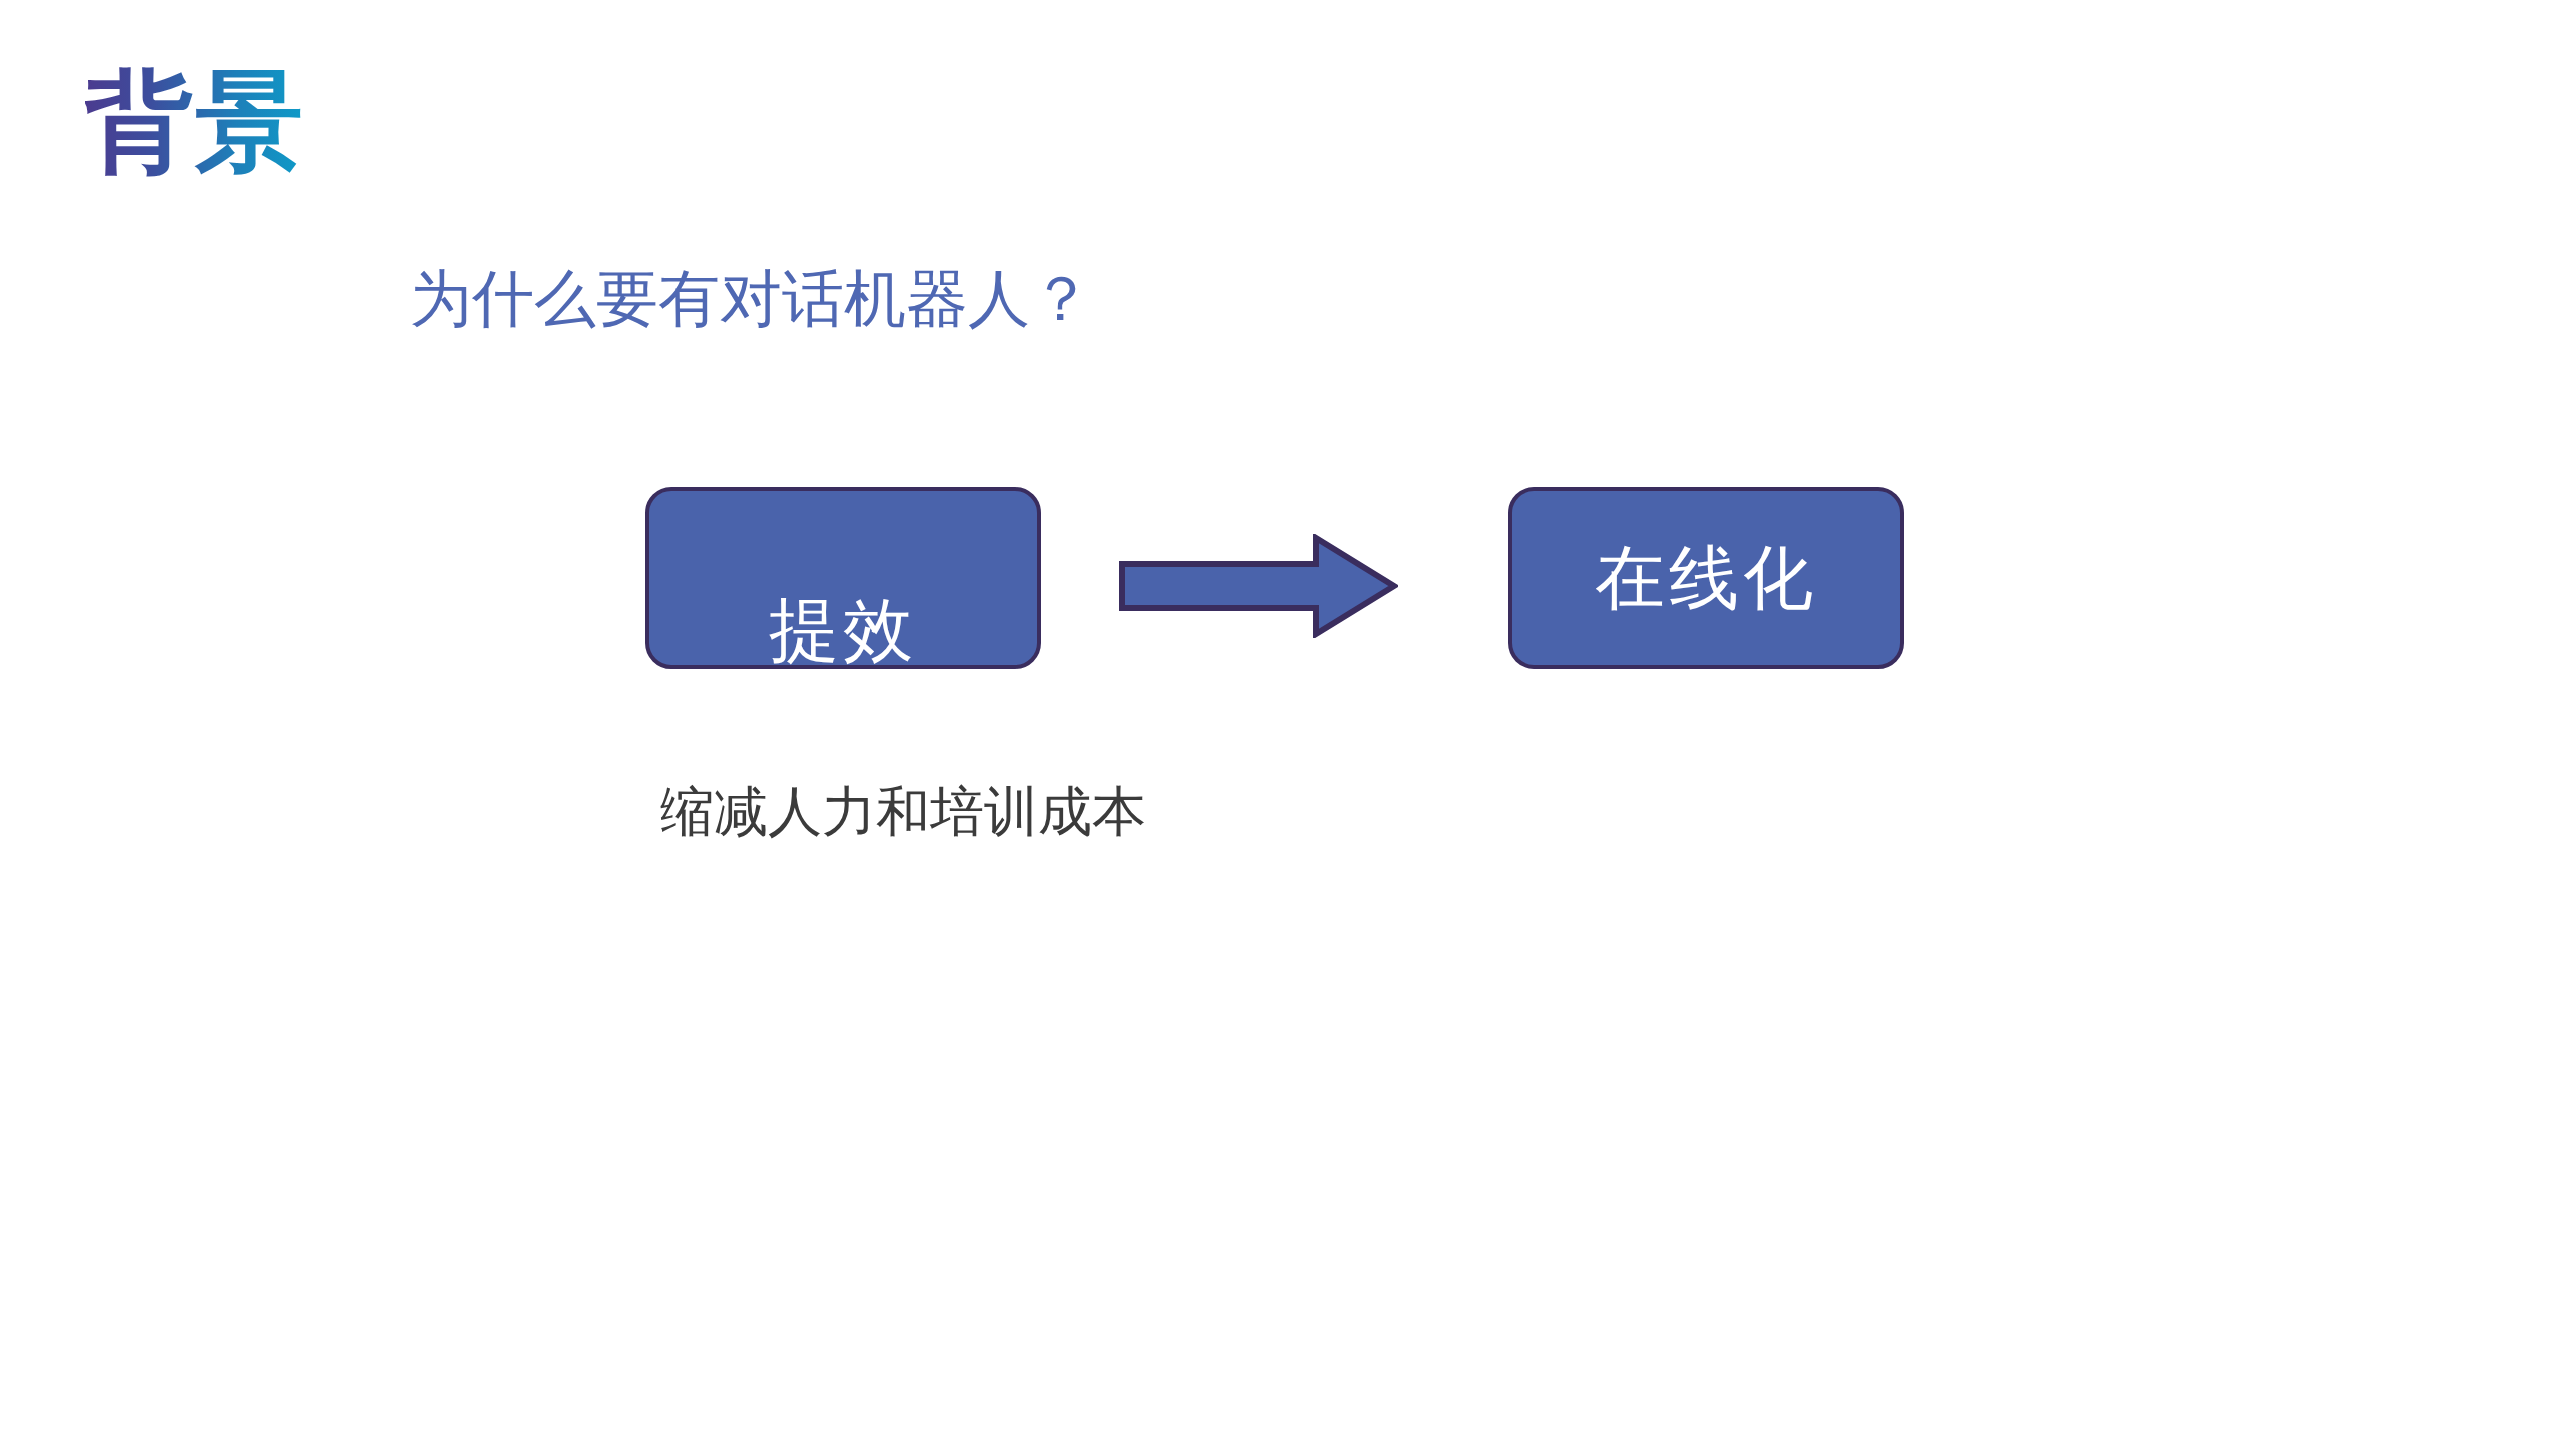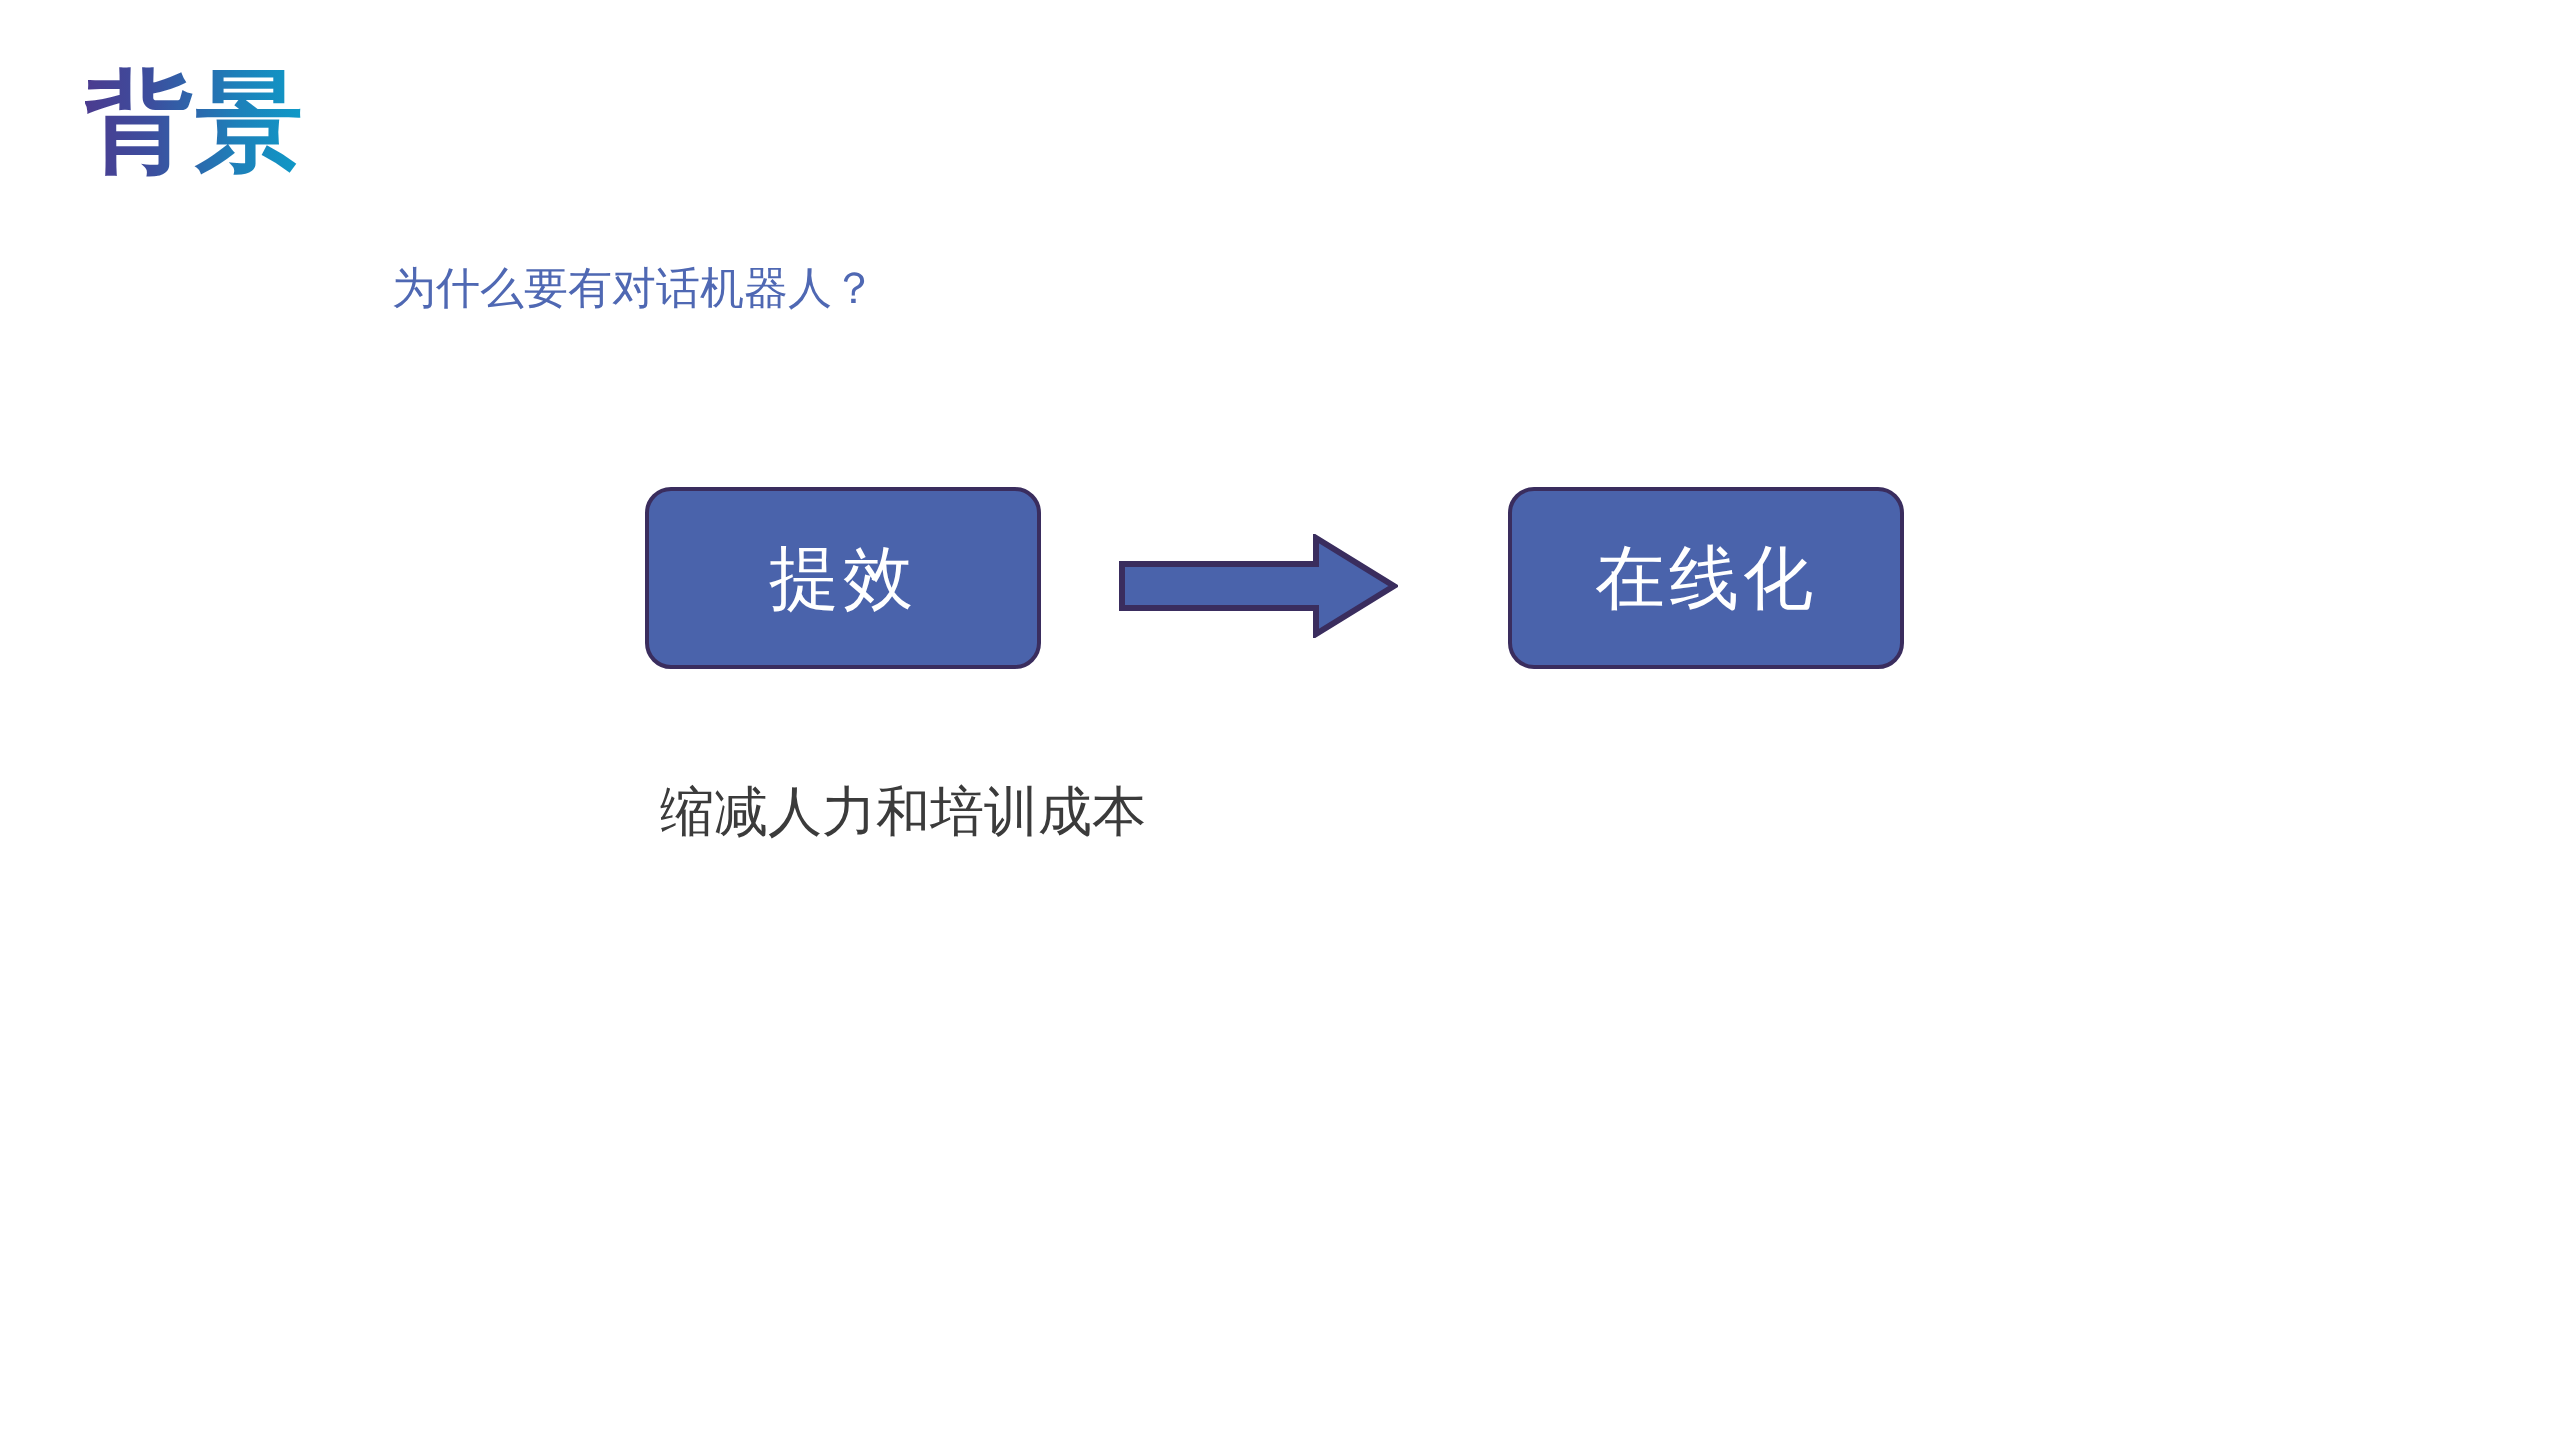--- a/index.html
+++ b/index.html
@@ -30,23 +30,23 @@
     -webkit-background-clip: text;
     background-clip: text;
     color: transparent;
     -webkit-text-fill-color: transparent;
     white-space: nowrap;
   }
 
   
   #subtitle {
     position: absolute;
-    left: 392px;
+    left: 410px;
     top: 262px;
-    font-size: 44px;
+    font-size: 62px;
     font-weight: 400;
     line-height: 1.2;
     color: #4F68B3;
     white-space: nowrap;
   }
 
   
   .flow-box {
     position: absolute;
     top: 487px;
@@ -60,21 +60,21 @@
     align-items: center;
     justify-content: center;
     color: #ffffff;
     font-size: 70px;
     font-weight: 400;
     letter-spacing: 4px;
     line-height: 1;
     white-space: nowrap;
   }
 
-  #flow-box-1 { left: 645px; }
+  #flow-box-1 { left: 645px; align-items: flex-end; }
   #flow-box-2 { left: 1508px; justify-content: center; }
 
   #flow-arrow {
     position: absolute;
     left: 1118px;
     top: 534px;
     width: 280px;
     height: 104px;
   }
 

